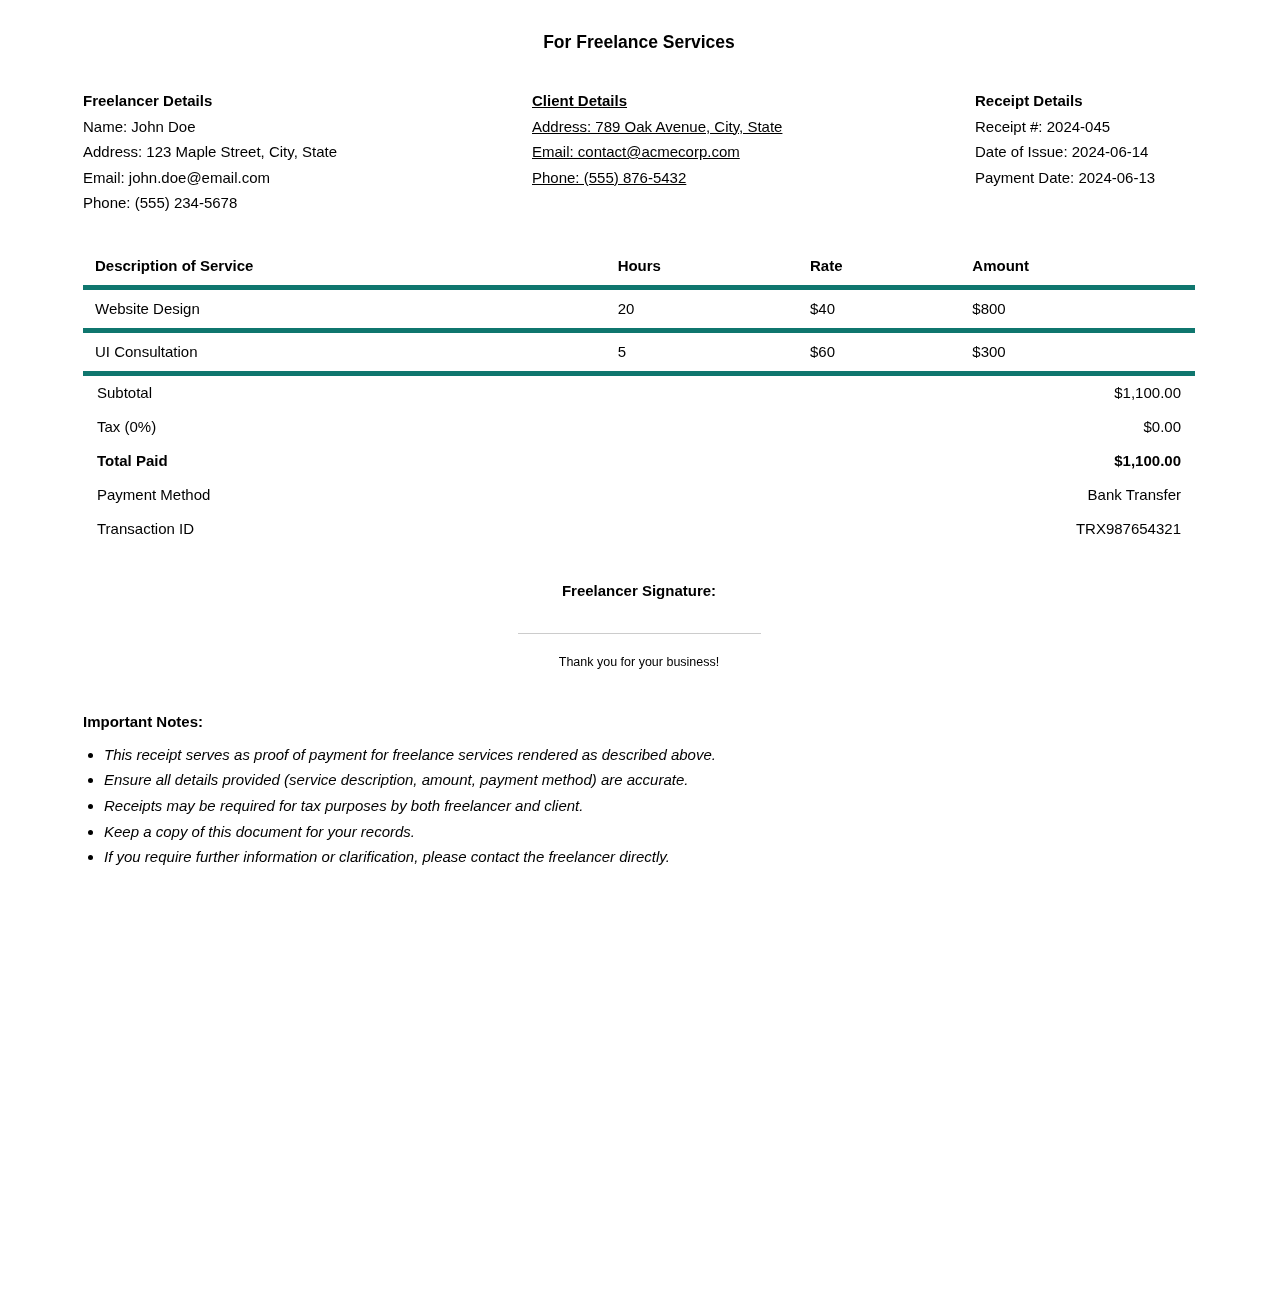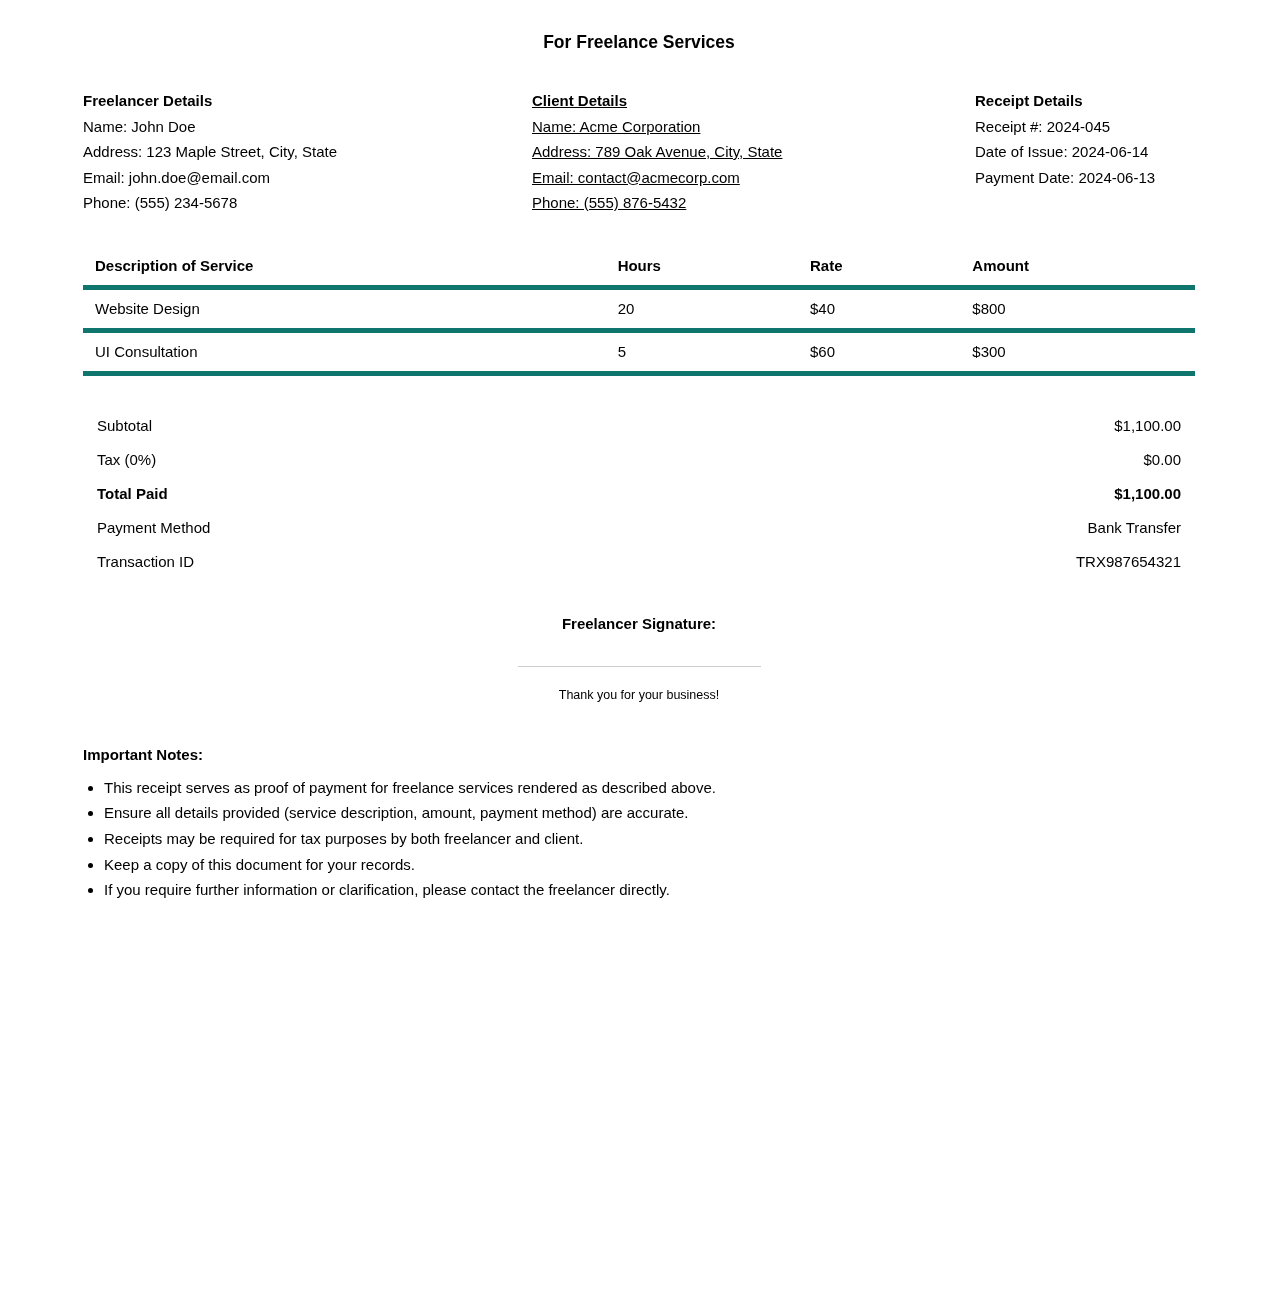--- a/index.html
+++ b/index.html
@@ -65,21 +65,21 @@
     padding: 9px 12px;
     border-bottom: 5px solid #0f766e;
     line-height: 20px;
   }
   table.services th { font-weight: 700; }
   .w-desc   { width: 47%; }
   .w-hours  { width: 17.3%; }
   .w-rate   { width: 14.6%; }
   .w-amount { width: 21.1%; }
   
-  .summary { margin-top: 33px; }
+  .summary { }
   .summary-row {
     display: flex;
     justify-content: space-between;
     padding: 7px 14px;
     font-size: 15px;
     line-height: 20px;
   }
   .summary-row.bold { font-weight: 700; }
   
   .signature-block {
@@ -116,40 +116,40 @@
     margin: 0;
     line-height: 25px;
   }
   .notes-section ul {
     margin: 8px 0 0;
     padding-left: 21px;
   }
   .notes-section li {
     font-size: 15px;
     line-height: 25.7px;
+    font-style: italic;
   }
 </style>
 </head>
 <body>
 
 <div class="container">
 
   <div class="doc-subtitle">For Freelance Services</div>
 
   <div class="details-row">
     <div class="details-col col-freelancer">
       <h3>Freelancer Details</h3>
       <p>Name: John Doe</p>
       <p>Address: 123 Maple Street, City, State</p>
       <p>Email: john.doe@email.com</p>
       <p>Phone: (555) 234-5678</p>
     </div>
     <div class="details-col col-client">
       <h3>Client Details</h3>
-      <p>Name: Acme Corporation</p>
       <p>Address: 789 Oak Avenue, City, State</p>
       <p>Email: contact@acmecorp.com</p>
       <p>Phone: (555) 876-5432</p>
     </div>
     <div class="details-col col-receipt">
       <h3>Receipt Details</h3>
       <p>Receipt #: 2024-045</p>
       <p>Date of Issue: 2024-06-14</p>
       <p>Payment Date: 2024-06-13</p>
     </div>

